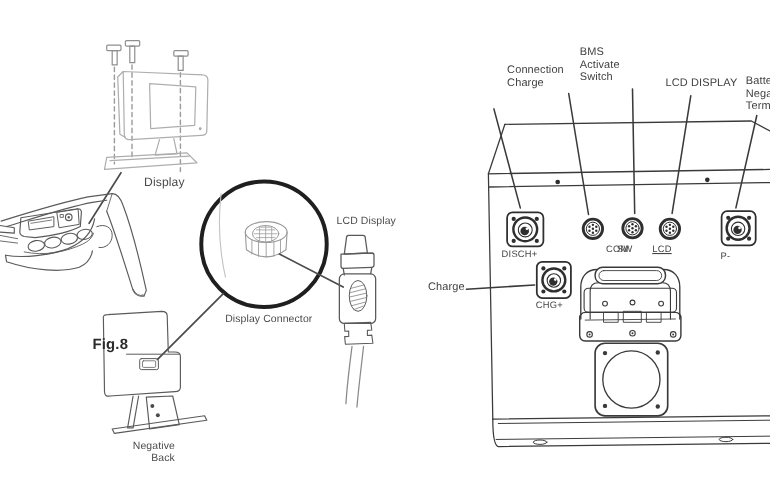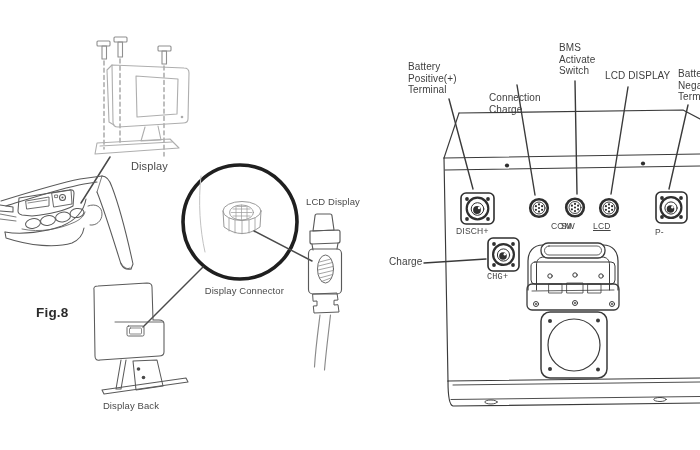--- a/index.html
+++ b/index.html
@@ -8,21 +8,21 @@
     overflow:hidden;font-family:"Liberation Sans",sans-serif;
   }
   #lineart{position:absolute;left:0;top:0;}
   .lbl{
     position:absolute;color:#3f3f3f;font-size:10px;line-height:1.16;
     white-space:pre-line;letter-spacing:.1px;
   }
   .lbl.small{font-size:9.5px;color:#4a4a4a;}
   .lbl.port{font-size:8.5px;color:#454545;text-align:left;letter-spacing:.2px;}
   .lbl.center{text-align:right;}
-  #lbl-fig8{font-weight:bold;font-size:13.5px;color:#2b2b2b;letter-spacing:.2px;}
+  #lbl-fig8{font-weight:bold;font-size:13.5px;color:#2b2b2b;letter-spacing:.2px;margin-left:48px;}
   #lbl-display{font-size:11px;color:#4a4a4a;}
 </style>
 </head>
 <body>
 
 <div id="stage">
 
   <svg id="lineart" width="700" height="450" viewBox="0 0 700 450" fill="none" stroke-linecap="round" stroke-linejoin="round">
 
     <g stroke="#aeaeae" stroke-width="1.1">
@@ -267,30 +267,27 @@
   </svg>
 
   <div id="lbl-fig8" class="lbl" style="left:36px;top:305px;">Fig.8</div>
 
   <div id="lbl-display" class="lbl" style="left:131px;top:160px;">Display</div>
 
   <div class="lbl small center" style="left:198px;top:284.5px;width:86px;">Display Connector</div>
 
   <div class="lbl small" style="left:306px;top:196px;">LCD Display</div>
 
-  <div class="lbl small center" style="left:99px;top:400px;width:60px;">Display Back</div>
-
-  <div class="lbl" style="left:408px;top:61px;">Battery
-Positive(+)
-Terminal</div>
-
-  <div class="lbl" style="left:489px;top:58px;margin-top:34px;">Connection
+  <div class="lbl small center" style="left:99px;top:400px;width:60px;">Negative Back</div>
+
+
+  <div class="lbl" style="left:461px;top:58px;">Connection
 Charge</div>
 
-  <div class="lbl" style="left:559px;top:42px;">BMS
+  <div class="lbl" style="left:527px;top:42px;">BMS
 Activate
 Switch</div>
 
   <div class="lbl" style="left:605px;top:70px;">LCD DISPLAY</div>
 
   <div class="lbl" style="left:678px;top:68px;">Battery
 Negative
 Terminal</div>
 
   <div class="lbl" style="left:389px;top:256px;">Charge</div>
@@ -298,15 +295,15 @@
   <div class="lbl port" style="left:456px;top:227px;width:44px;">DISCH+</div>
 
   <div class="lbl port" style="left:551px;top:222px;width:32px;">COM</div>
 
   <div class="lbl port" style="left:561px;top:222px;width:32px;">SW</div>
 
   <div class="lbl port" style="left:593px;top:222px;width:32px;text-decoration:underline;">LCD</div>
 
   <div class="lbl port" style="left:655px;top:228px;width:32px;">P-</div>
 
-  <div class="lbl port" style="left:487px;top:273px;width:33px;font-family:Liberation Mono, monospace;">CHG+</div>
+  <div class="lbl port" style="left:487px;top:273px;width:33px;">CHG+</div>
 
 </div>
 
 </body></html>

